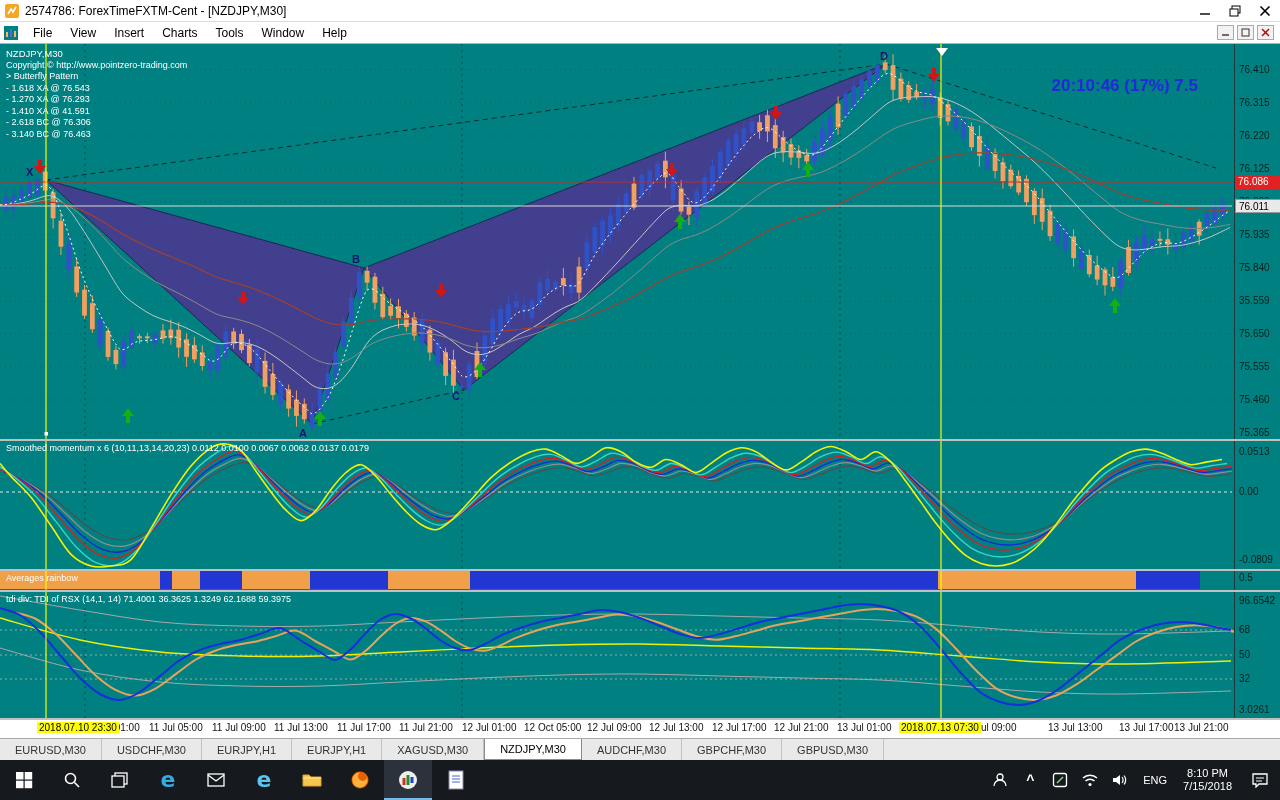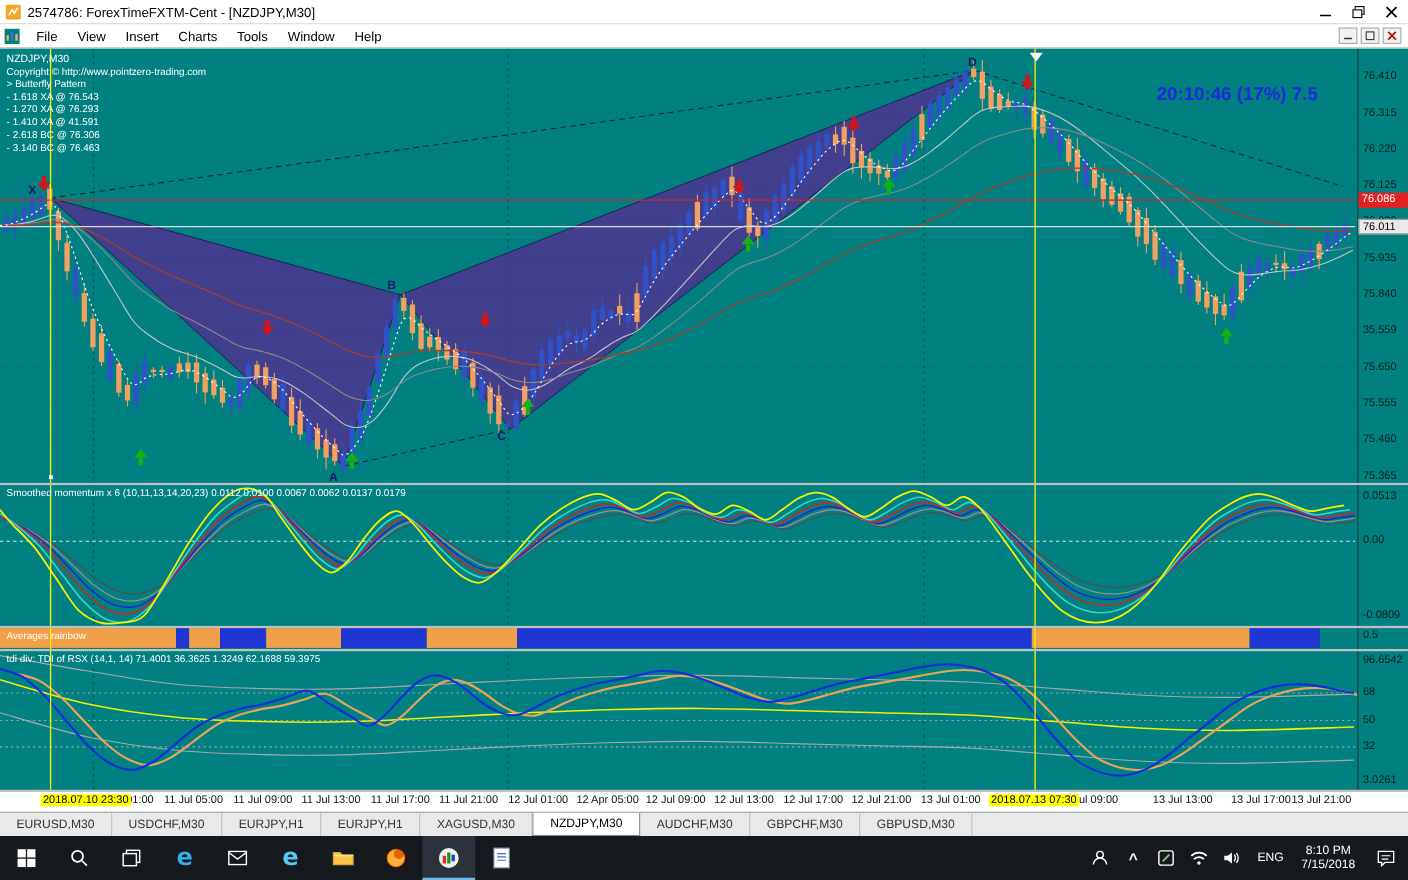--- a/index.html
+++ b/index.html
@@ -1,17 +1,17 @@
 <!DOCTYPE html>
 <html><head>
 <meta charset="utf-8">
 <style>
 *{margin:0;padding:0;box-sizing:border-box;}
 html,body{width:1280px;height:800px;overflow:hidden;font-family:"Liberation Sans",sans-serif;background:#000;}
-#root{position:relative;width:1280px;height:800px;background:#86efac;overflow:hidden;}
+#root{position:relative;width:1280px;height:800px;background:#fde047;overflow:hidden;}
 
 .titlebar{position:absolute;top:0;left:0;width:1280px;height:22px;background:#fff;display:flex;align-items:center;font-size:12px;color:#000;border-bottom:1px solid #dcdcdc;z-index:30;}
 .titlebar .appicon{margin:0 6px 0 5px;display:flex;}
 .titlebar .title{white-space:nowrap;}
 .spacer{flex:1;}
 .tbtn{width:30px;height:22px;display:flex;align-items:center;justify-content:center;cursor:default;}
 
 .menubar{position:absolute;top:22px;left:0;width:1280px;height:22px;background:#fff;display:flex;align-items:center;font-size:12px;color:#000;border-bottom:1px solid #b5b5b5;z-index:30;}
 .menubar .childicon{margin:0 6px 0 4px;display:flex;}
 .menuitem{padding:2px 9px;cursor:default;}
@@ -573,21 +573,21 @@
 
   <div id="time-axis">
       <div class="tlabel hl" style="left: 4px; margin-left: 33px;">2018.07.10 23:30</div>
       <div class="tlabel" style="left: 86px;">11 Jul 01:00</div>
       <div class="tlabel" style="left: 149px;">11 Jul 05:00</div>
       <div class="tlabel" style="left: 212px;">11 Jul 09:00</div>
       <div class="tlabel" style="left: 274px;">11 Jul 13:00</div>
       <div class="tlabel" style="left: 337px;">11 Jul 17:00</div>
       <div class="tlabel" style="left: 399px;">11 Jul 21:00</div>
       <div class="tlabel" style="left: 462px;">12 Jul 01:00</div>
-      <div class="tlabel" style="left: 524px;">12 Apr 05:00</div>
+      <div class="tlabel" style="left: 524px;">12 Oct 05:00</div>
       <div class="tlabel" style="left: 587px;">12 Jul 09:00</div>
       <div class="tlabel" style="left: 649px;">12 Jul 13:00</div>
       <div class="tlabel" style="left: 712px;">12 Jul 17:00</div>
       <div class="tlabel" style="left: 774px;">12 Jul 21:00</div>
       <div class="tlabel" style="left: 837px;">13 Jul 01:00</div>
       <div class="tlabel" style="left: 962px;">13 Jul 09:00</div>
       <div class="tlabel hl" style="left: 899px;">2018.07.13 07:30</div>
       <div class="tlabel" style="left: 1048px;">13 Jul 13:00</div>
       <div class="tlabel" style="left: 1119px;">13 Jul 17:00</div>
       <div class="tlabel" style="left: 1174px;">13 Jul 21:00</div>

